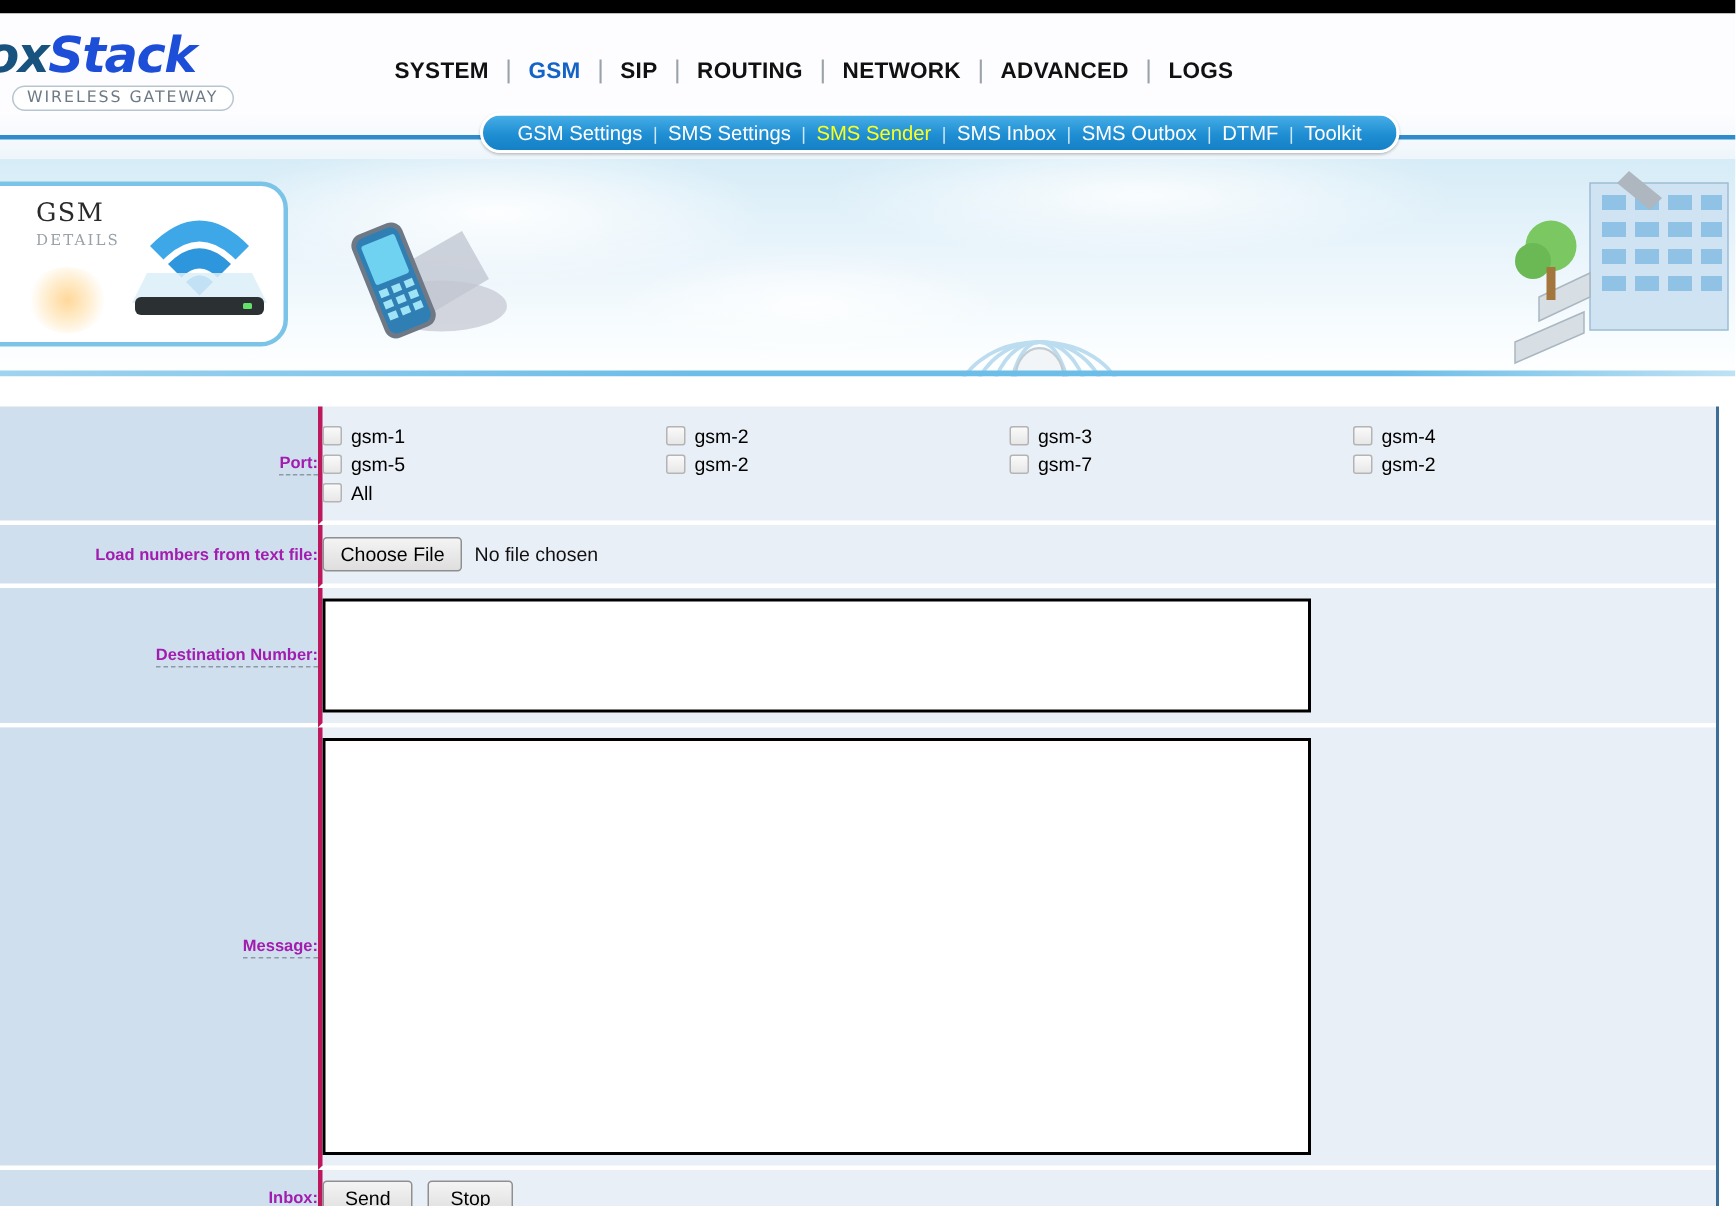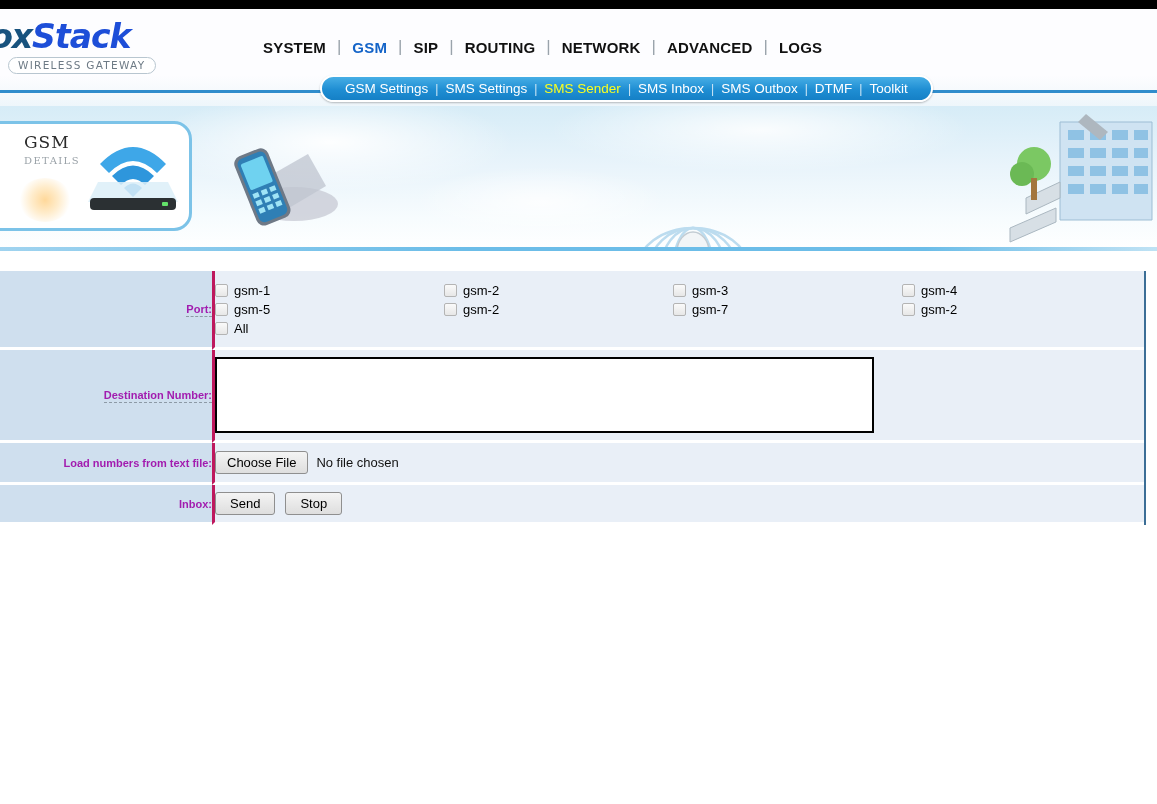--- a/index.html
+++ b/index.html
@@ -439,36 +439,42 @@
               </label>
           <label class="port-item">
                 <span class="cb"></span>
                 <span>All</span>
               </label>
         </div>
       </td>
     </tr>
 
     <tr>
-      <td class="label"><span class="dotted">Destination Number:</span></td>
-      <td class="field">
-        <textarea class="ta dest" placeholder="" style=""></textarea>
-      </td>
-    </tr>
-
-    <tr>
       <td class="label"><span>Load numbers from text file:</span></td>
       <td class="field">
         <div class="file-row">
           <button class="btn">Choose File</button>
           <span class="file-name">No file chosen</span>
         </div>
       </td>
     </tr>
 
+    <tr>
+      <td class="label"><span class="dotted">Destination Number:</span></td>
+      <td class="field">
+        <textarea class="ta dest" placeholder="" style=""></textarea>
+      </td>
+    </tr>
+
+    <tr>
+      <td class="label"><span class="dotted">Message:</span></td>
+      <td class="field">
+        <textarea class="ta msg" placeholder="" style=""></textarea>
+      </td>
+    </tr>
 
     <tr>
       <td class="label"><span>Inbox:</span></td>
       <td class="field">
         <div class="action-row">
           <button class="btn">Send</button>
           <button class="btn">Stop</button>
         </div>
       </td>
     </tr>

